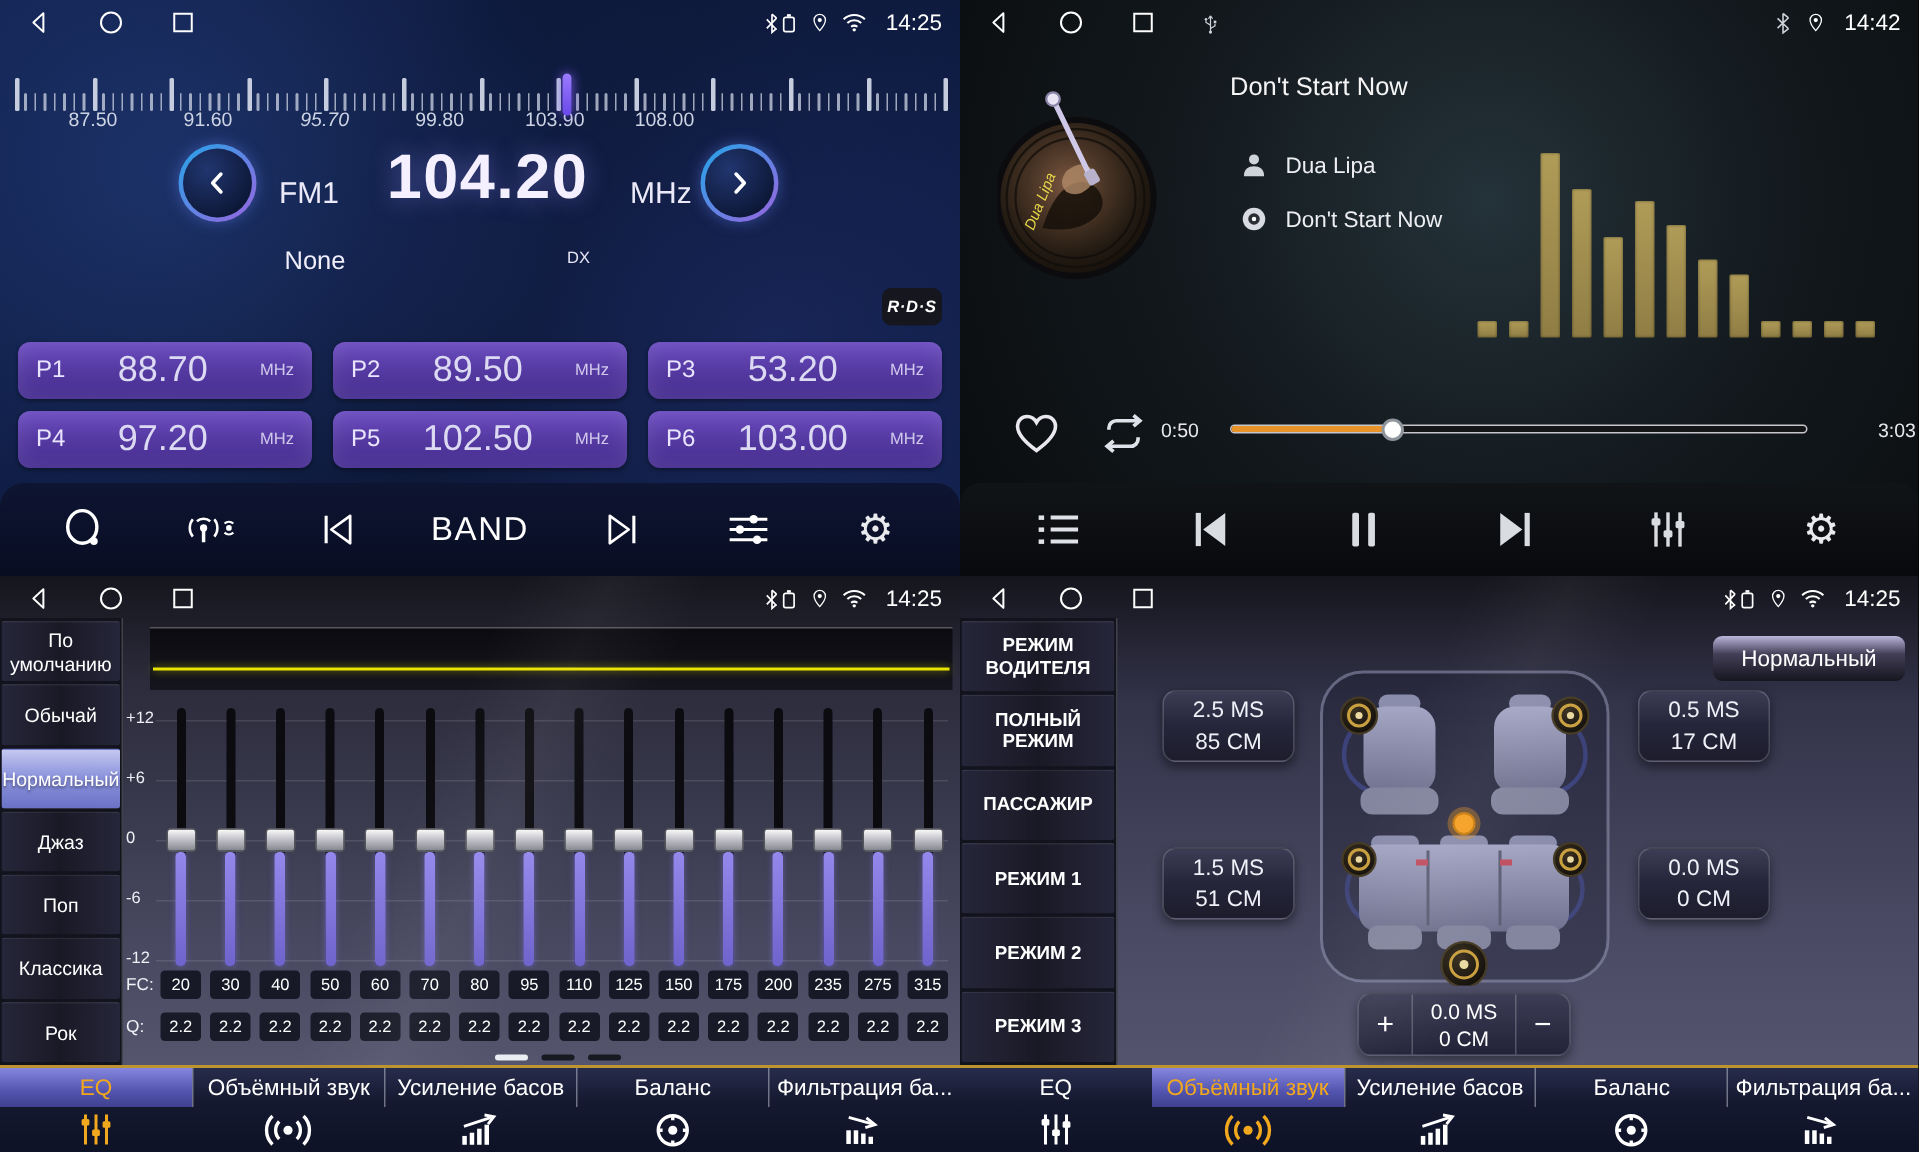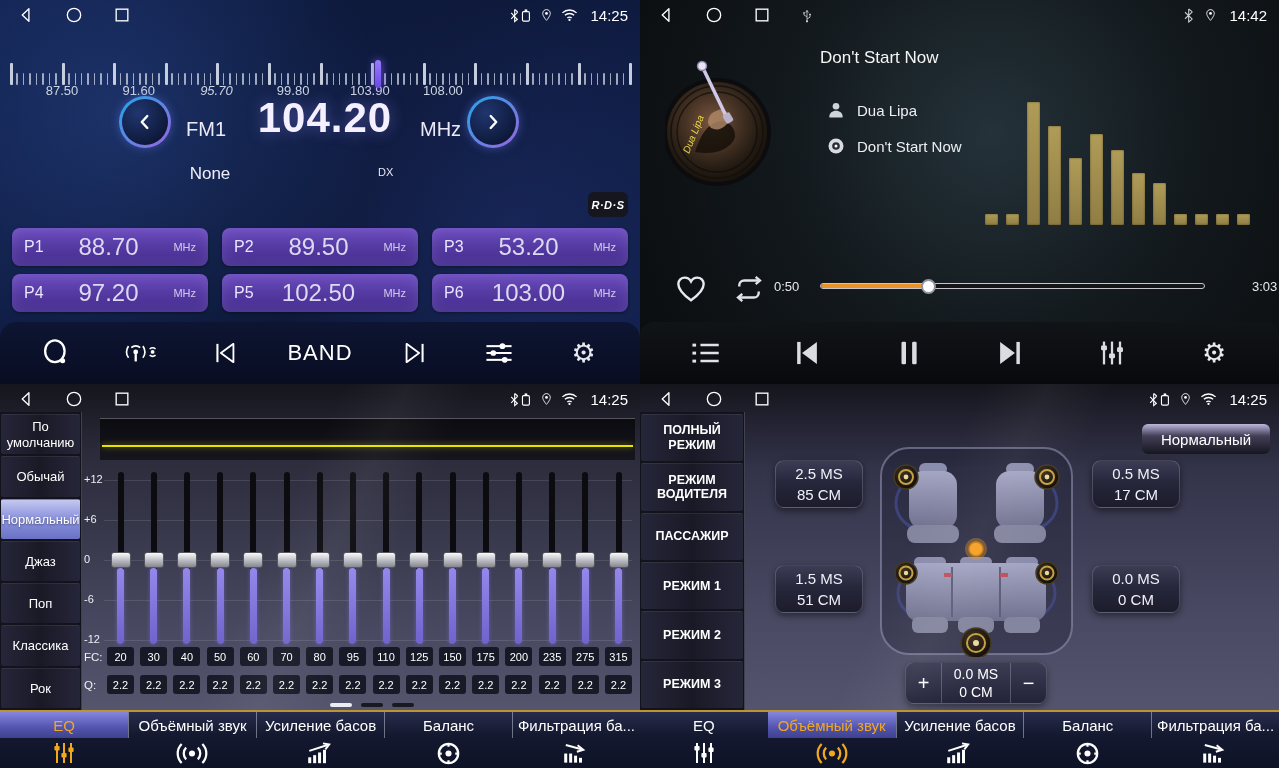--- a/index.html
+++ b/index.html
@@ -21,21 +21,21 @@
     background: linear-gradient(115deg, transparent 42%, rgba(255,255,255,.045) 50%, transparent 58%); }
 
   
   .statusbar { position:absolute; top:0; left:0; right:0; height:30px; display:flex; align-items:center; padding:0 12px; z-index:5; }
   .nav-group { display:flex; align-items:center; gap:28px; margin-left:4px; }
   .st-ico { display:flex; align-items:center; justify-content:center; }
   .status-right { margin-left:auto; display:flex; align-items:center; gap:8px;text-align:center; }
   .st-time { color:#fff; font-size:15px; margin-left:4px; }
 
   
-  .freq-scale { position:absolute; left:0; top:31px; width:508px; height:52px; }
+  .freq-scale { position:absolute; left:0; top:20px; width:508px; height:52px; }
   .tick { position:absolute; background:#cfd6e6; border-radius:1px; }
   .tick.small { width:1.5px; height:12px; top:42px; opacity:.75; }
   .tick.big { width:3px; height:22px; top:32px; opacity:.95; }
   .tuning-pointer { position:absolute; width:6px; height:28px; top:29px; border-radius:3px;
     background:linear-gradient(180deg,#9a7bff,#6a48e8); box-shadow:0 0 8px #7a5cf0; }
   .scale-label { position:absolute; top:52px; transform:translateX(-50%); color:#cdd4e4; font-size:13px; }
 
   .circle-btn { position:absolute; width:52px; height:52px; border-radius:50%; padding:3px;
     background:linear-gradient(135deg,#2f9fe8 10%,#8f6ae0 90%); box-shadow:0 0 10px rgba(90,120,230,.5); }
   .circle-btn .inner { width:100%; height:100%; border-radius:50%;
@@ -877,22 +877,22 @@
               <path d="M5.5 10 a9.5 9.5 0 0 1 13 0" stroke="#fff" stroke-width="1.9" fill="none"></path>
               <path d="M9 13.5 a5.2 5.2 0 0 1 6 0" stroke="#fff" stroke-width="1.9" fill="none"></path>
               <circle cx="12" cy="16.4" r="1.6" fill="#fff"></circle>
             </svg>
           </span>
         <span class="st-time">14:25</span>
       </div>
     </div>
 
     <div class="side-list" id="pos-modes">
+        <div class="side-item">РЕЖИМ ВОДИТЕЛЯ</div>
         <div class="side-item">ПОЛНЫЙ РЕЖИМ</div>
-        <div class="side-item">РЕЖИМ ВОДИТЕЛЯ</div>
         <div class="side-item">ПАССАЖИР</div>
         <div class="side-item">РЕЖИМ 1</div>
         <div class="side-item">РЕЖИМ 2</div>
         <div class="side-item">РЕЖИМ 3</div>
       </div>
 
     <div class="norm-badge">Нормальный</div>
 
     <div class="seatmap">
       <svg width="197" height="212" viewBox="0 0 197 212">

